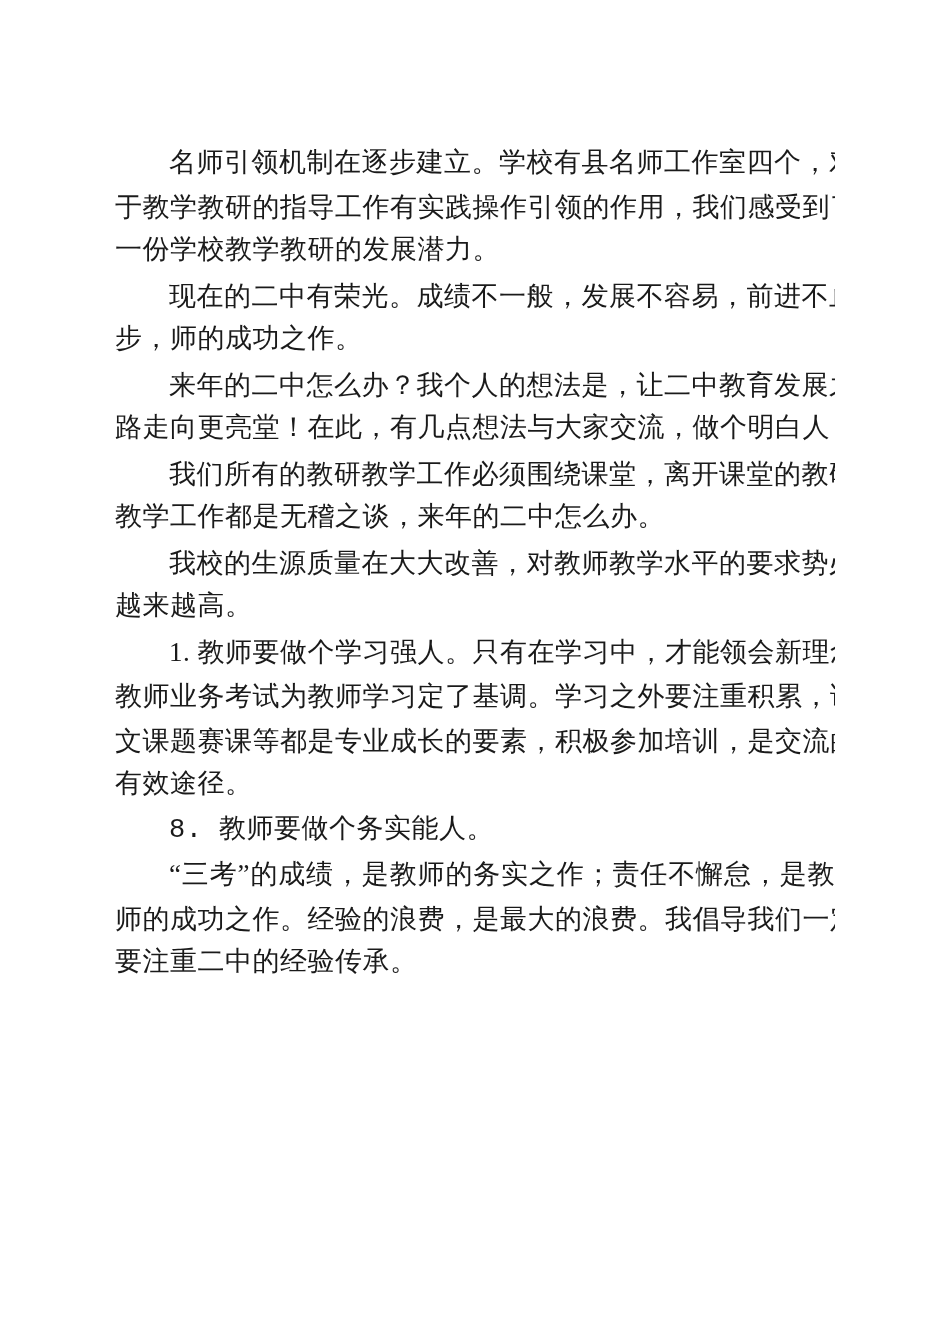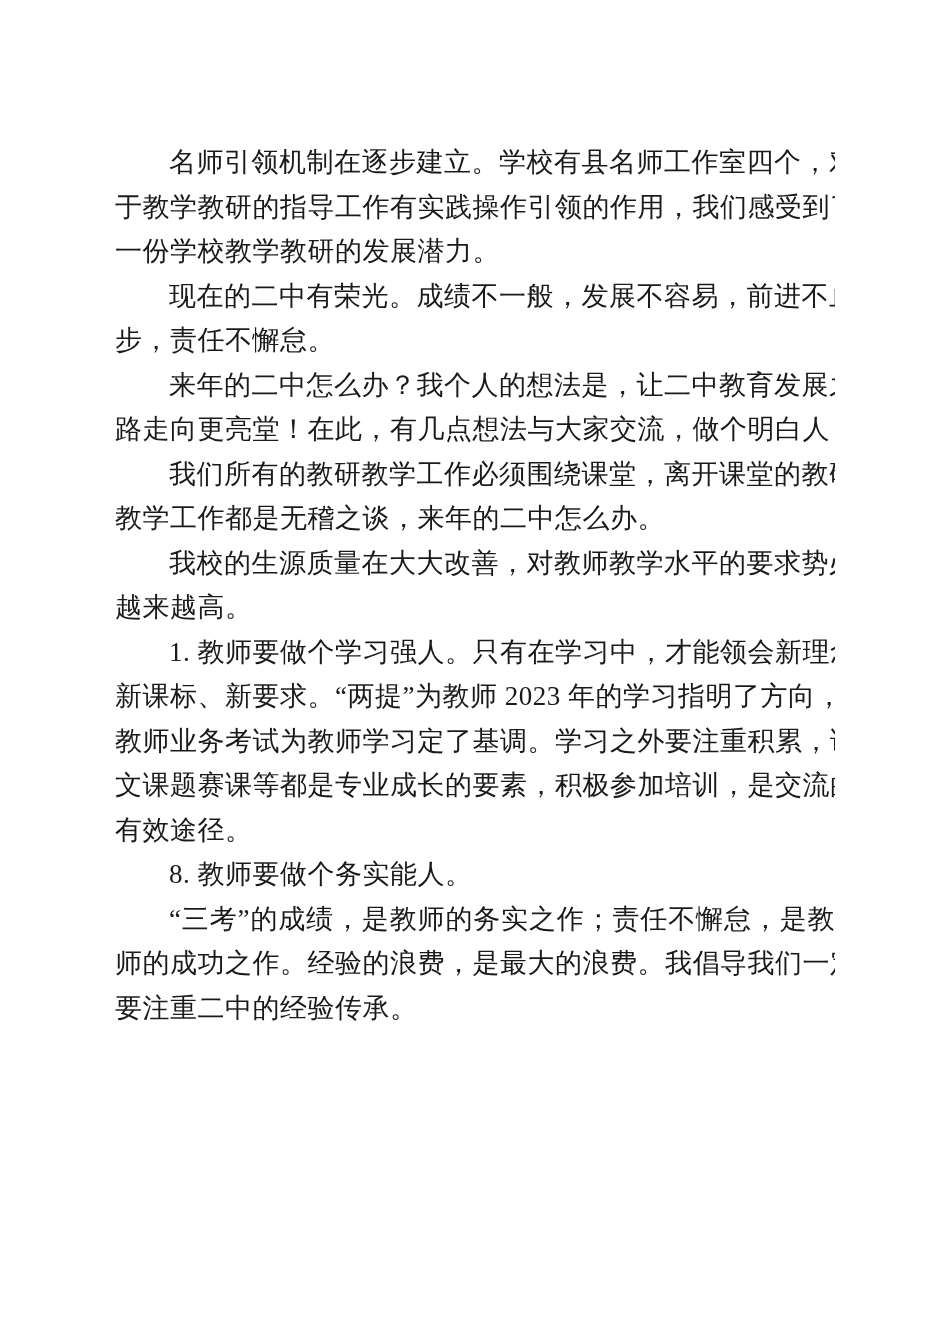--- a/index.html
+++ b/index.html
@@ -34,51 +34,51 @@
     text-justify: inter-character;
     white-space: nowrap;
     overflow: hidden;
   }
   .text-line.indent {
     text-indent: 2em;
   }
   .text-line.last {
     text-align: right;
     text-align-last: left;
+    font-family: Liberation Mono, monospace;
   }
 </style>
 </head>
 <body>
 
 <div class="page">
   <div class="doc-body">
       <div class="paragraph">
         <div class="text-line indent">名师引领机制在逐步建立。学校有县名师工作室四个，对</div>
         <div class="text-line">于教学教研的指导工作有实践操作引领的作用，我们感受到了</div>
         <div class="text-line last">一份学校教学教研的发展潜力。</div>
       </div>
       <div class="paragraph">
         <div class="text-line indent">现在的二中有荣光。成绩不一般，发展不容易，前进不止</div>
-        <div class="text-line last">步，责任不懈怠。</div>
+        <div class="text-line last">步，师的成功之作。</div>
       </div>
       <div class="paragraph">
         <div class="text-line indent">来年的二中怎么办？我个人的想法是，让二中教育发展之</div>
         <div class="text-line last">路走向更亮堂！在此，有几点想法与大家交流，做个明白人：</div>
       </div>
       <div class="paragraph">
         <div class="text-line indent">我们所有的教研教学工作必须围绕课堂，离开课堂的教研</div>
         <div class="text-line last">教学工作都是无稽之谈，来年的二中怎么办。</div>
       </div>
       <div class="paragraph">
         <div class="text-line indent">我校的生源质量在大大改善，对教师教学水平的要求势必</div>
         <div class="text-line last">越来越高。</div>
       </div>
       <div class="paragraph">
         <div class="text-line indent">1. 教师要做个学习强人。只有在学习中，才能领会新理念、</div>
-        <div class="text-line">新课标、新要求。“两提”为教师 2023 年的学习指明了方向，</div>
         <div class="text-line">教师业务考试为教师学习定了基调。学习之外要注重积累，论</div>
         <div class="text-line">文课题赛课等都是专业成长的要素，积极参加培训，是交流的</div>
         <div class="text-line last">有效途径。</div>
       </div>
       <div class="paragraph">
         <div class="text-line indent last">8. 教师要做个务实能人。</div>
       </div>
       <div class="paragraph">
         <div class="text-line indent">“三考”的成绩，是教师的务实之作；责任不懈怠，是教</div>
         <div class="text-line">师的成功之作。经验的浪费，是最大的浪费。我倡导我们一定</div>

